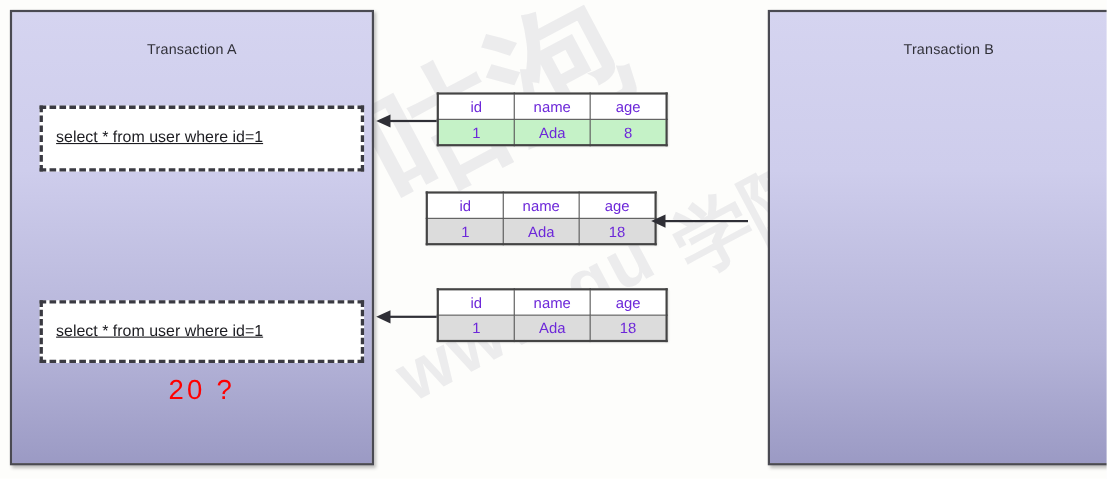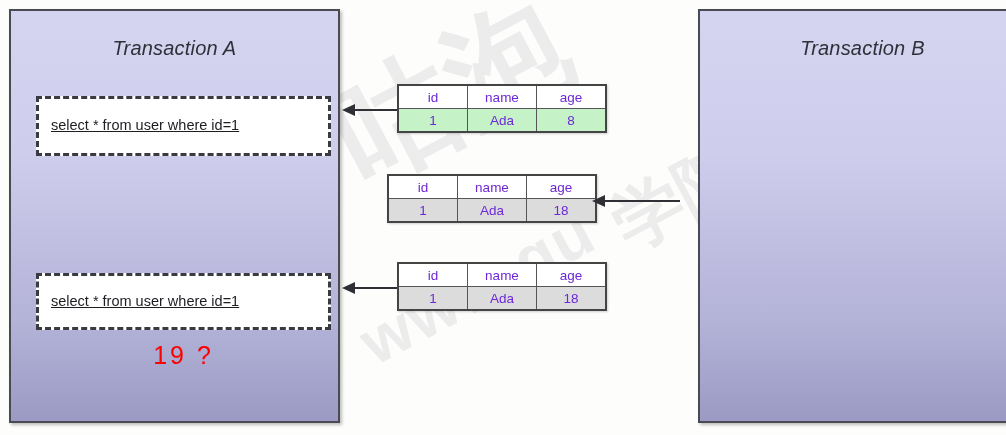--- a/index.html
+++ b/index.html
@@ -34,24 +34,23 @@
     box-sizing:border-box;
     box-shadow:2px 2px 3px rgba(0,0,0,.25);
   }
   #panel-a{left:9px;top:9px;width:331px;height:414px;}
   #panel-b{left:662px;top:9px;width:329px;height:414px;margin-left:36px;}
 
   .panel-title{
     position:absolute;
     left:0;right:0;top:26px;
     text-align:center;
-    font-size:20px;
+    font-size:13px;
     color:#303038;
     letter-spacing:.2px;
-    font-style:italic;
   }
 
   
   .stmt{
     position:absolute;
     background:#ffffff;
     border:3px dashed #3a3a42;
     box-sizing:border-box;
     display:flex;
     align-items:center;
@@ -125,21 +124,21 @@
   <div class="wm wm-c">学院</div>
   <div class="wm wm-d">泡</div>
 
   <div id="panel-a" class="panel">
     <div class="panel-title">Transaction A</div>
 
     <div id="stmt-a1" class="stmt">select * from user where id=1</div>
 
     <div id="stmt-a2" class="stmt">select * from user where id=1</div>
 
-    <div id="answer-18">19  ?</div>
+    <div id="answer-18">20  ?</div>
   </div>
 
   <div id="panel-b" class="panel">
     <div class="panel-title">Transaction B</div>
 
   </div>
 
   <table id="table-1" class="rtable green">
     <tbody>
         <tr class="head">

